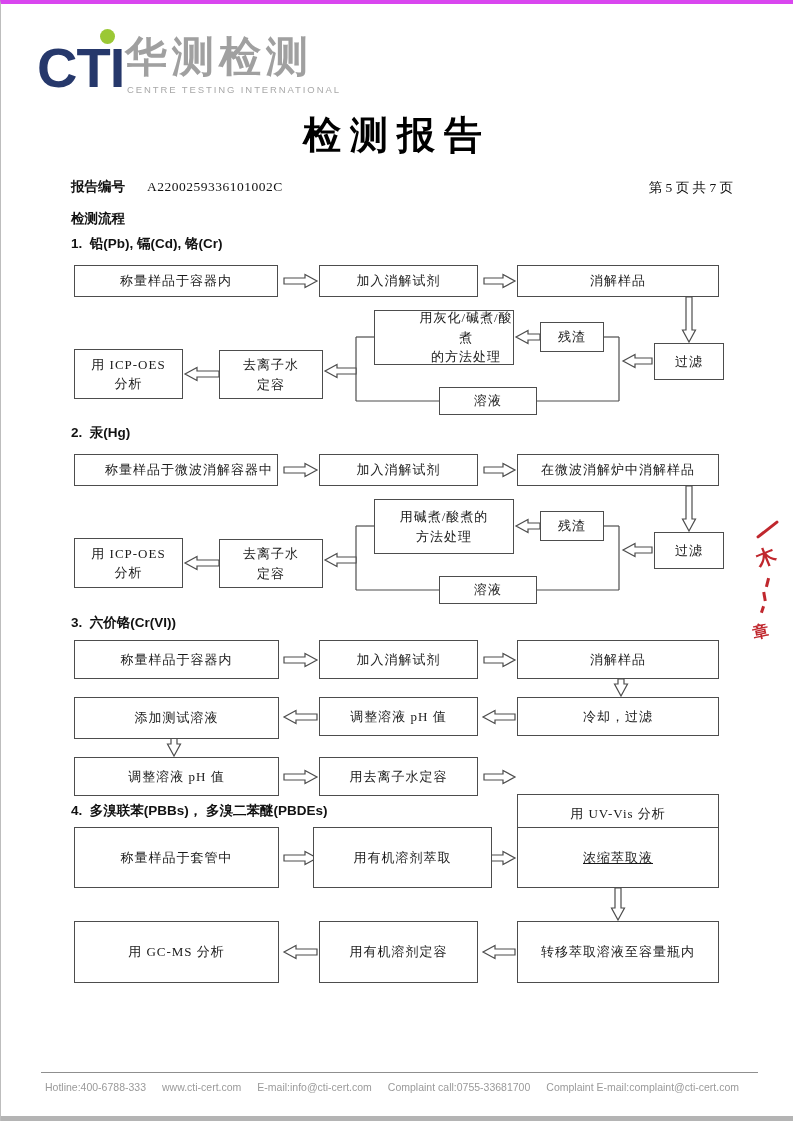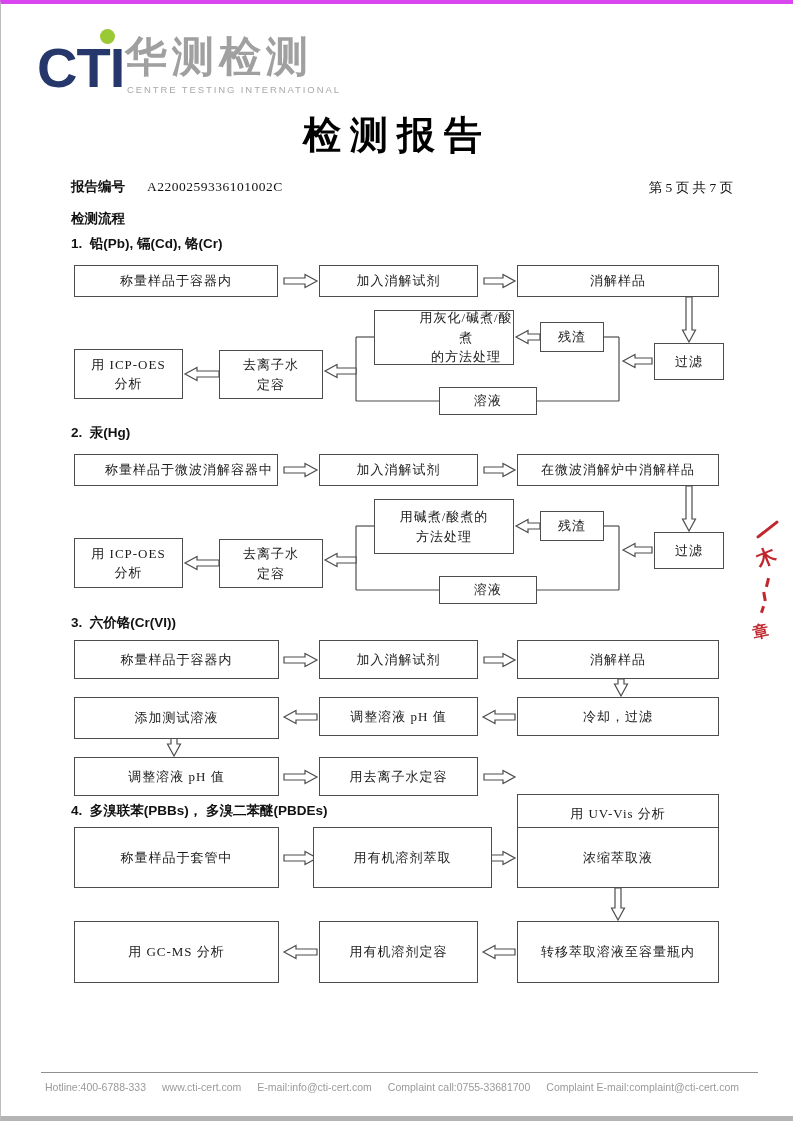--- a/index.html
+++ b/index.html
@@ -154,17 +154,17 @@
     <div class="fnode" style="left: 516px; top: 636px; width: 202px; height: 39px;">消解样品</div>
     <div class="fnode" style="left: 73px; top: 693px; width: 205px; height: 42px;">添加测试溶液</div>
     <div class="fnode" style="left: 318px; top: 693px; width: 159px; height: 39px;">调整溶液 pH 值</div>
     <div class="fnode" style="left: 516px; top: 693px; width: 202px; height: 39px;">冷却，过滤</div>
     <div class="fnode" style="left: 73px; top: 753px; width: 205px; height: 39px;">调整溶液 pH 值</div>
     <div class="fnode" style="left: 318px; top: 753px; width: 159px; height: 39px;">用去离子水定容</div>
     <div class="fnode" style="left: 516px; top: 753px; width: 202px; height: 39px; margin-top: 37px;">用 UV-Vis 分析</div>
     <div class="flow-title" style="left: 70px; top: 798px;">4.  多溴联苯(PBBs)， 多溴二苯醚(PBDEs)</div>
     <div class="fnode" style="left: 73px; top: 823px; width: 205px; height: 61px;">称量样品于套管中</div>
     <div class="fnode" style="left: 312px; top: 823px; width: 179px; height: 61px;">用有机溶剂萃取</div>
-    <div class="fnode" style="left: 516px; top: 823px; width: 202px; height: 61px;">浓缩萃取液</div>
+    <div class="fnode" style="left: 516px; top: 823px; width: 202px; height: 61px; text-decoration: underline;">浓缩萃取液</div>
     <div class="fnode" style="left: 73px; top: 917px; width: 205px; height: 62px;">用 GC-MS 分析</div>
     <div class="fnode" style="left: 516px; top: 917px; width: 202px; height: 62px;">转移萃取溶液至容量瓶内</div>
     <div class="fnode" style="left: 318px; top: 917px; width: 159px; height: 62px;">用有机溶剂定容</div>
   </div>
 
 </body></html>

